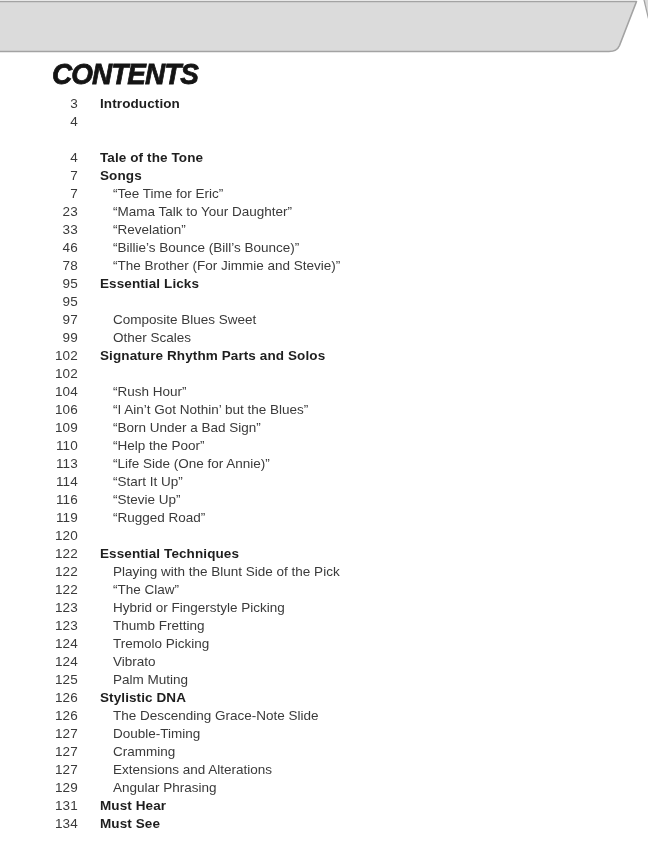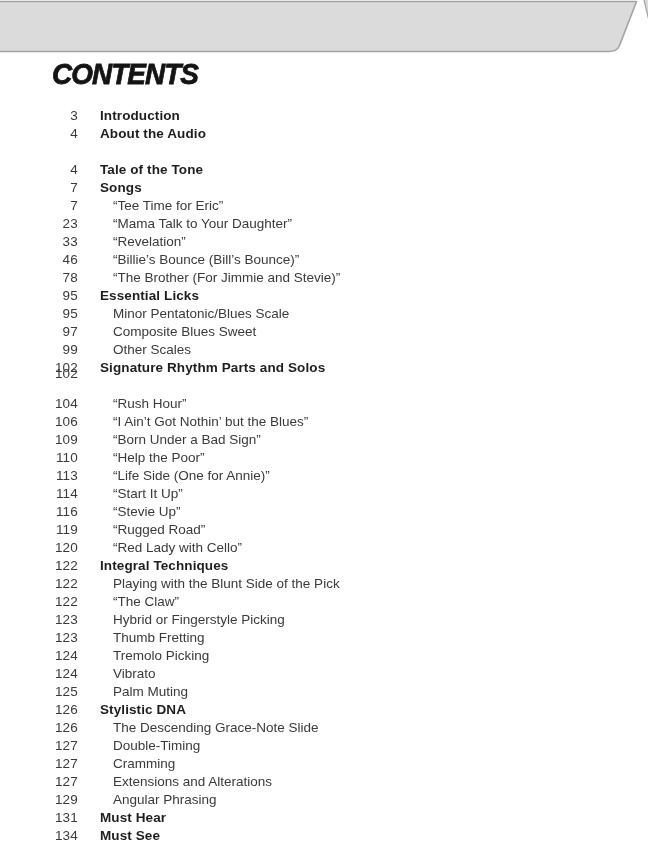--- a/index.html
+++ b/index.html
@@ -52,21 +52,21 @@
     color: #3a3a3a;
     white-space: nowrap;
   }
   .toc-num {
     flex: none;
     width: 78px;
     text-align: right;
     color: #3a3a3a;
     letter-spacing: 0.2px;
   }
-  .toc-label { padding-left: 22px; margin-top: 12px; }
+  .toc-label { padding-left: 22px; }
   .level-2 .toc-label { padding-left: 35px; }
   .bold .toc-label {
     font-weight: bold;
     color: #1e1e1e;
     letter-spacing: 0.1px;
   }
   .toc-spacer { height: 18px; }
 </style>
 </head>
 <body>
@@ -83,21 +83,20 @@
 
   <div class="page-title">CONTENTS</div>
 
   <div class="toc" id="toc-list">
       <div class="toc-row level-1 bold">
         <span class="toc-num">3</span>
         <span class="toc-label">Introduction</span>
       </div>
       <div class="toc-row level-1 bold">
         <span class="toc-num">4</span>
-        <span class="toc-label">About the Audio</span>
       </div>
       <div class="toc-spacer"></div>
       <div class="toc-row level-1 bold">
         <span class="toc-num">4</span>
         <span class="toc-label">Tale of the Tone</span>
       </div>
       <div class="toc-row level-1 bold">
         <span class="toc-num">7</span>
         <span class="toc-label">Songs</span>
       </div>
@@ -120,21 +119,20 @@
       <div class="toc-row level-2">
         <span class="toc-num">78</span>
         <span class="toc-label">“The Brother (For Jimmie and Stevie)”</span>
       </div>
       <div class="toc-row level-1 bold">
         <span class="toc-num">95</span>
         <span class="toc-label">Essential Licks</span>
       </div>
       <div class="toc-row level-2">
         <span class="toc-num">95</span>
-        <span class="toc-label">Minor Pentatonic/Blues Scale</span>
       </div>
       <div class="toc-row level-2">
         <span class="toc-num">97</span>
         <span class="toc-label">Composite Blues Sweet</span>
       </div>
       <div class="toc-row level-2">
         <span class="toc-num">99</span>
         <span class="toc-label">Other Scales</span>
       </div>
       <div class="toc-row level-1 bold">
@@ -171,25 +169,24 @@
       <div class="toc-row level-2">
         <span class="toc-num">116</span>
         <span class="toc-label">“Stevie Up”</span>
       </div>
       <div class="toc-row level-2">
         <span class="toc-num">119</span>
         <span class="toc-label">“Rugged Road”</span>
       </div>
       <div class="toc-row level-2">
         <span class="toc-num">120</span>
-        <span class="toc-label">“Red Lady with Cello”</span>
       </div>
       <div class="toc-row level-1 bold">
         <span class="toc-num">122</span>
-        <span class="toc-label">Integral Techniques</span>
+        <span class="toc-label">Essential Techniques</span>
       </div>
       <div class="toc-row level-2">
         <span class="toc-num">122</span>
         <span class="toc-label">Playing with the Blunt Side of the Pick</span>
       </div>
       <div class="toc-row level-2">
         <span class="toc-num">122</span>
         <span class="toc-label">“The Claw”</span>
       </div>
       <div class="toc-row level-2">

